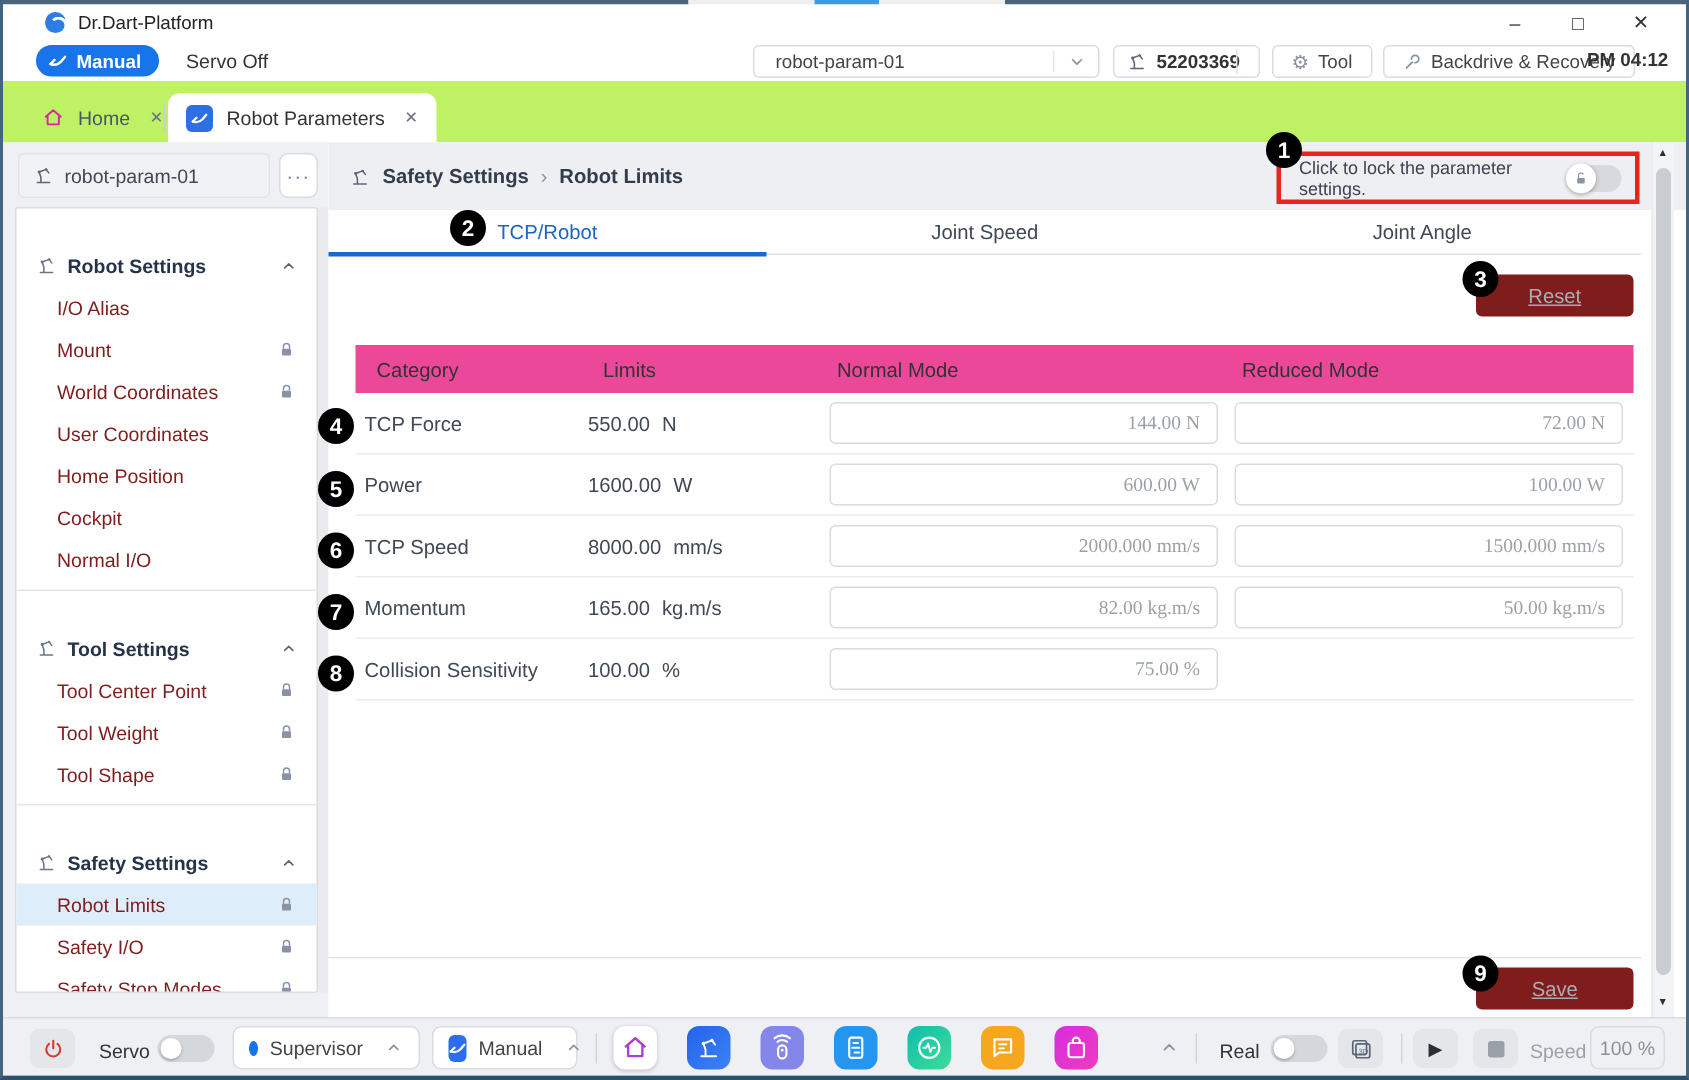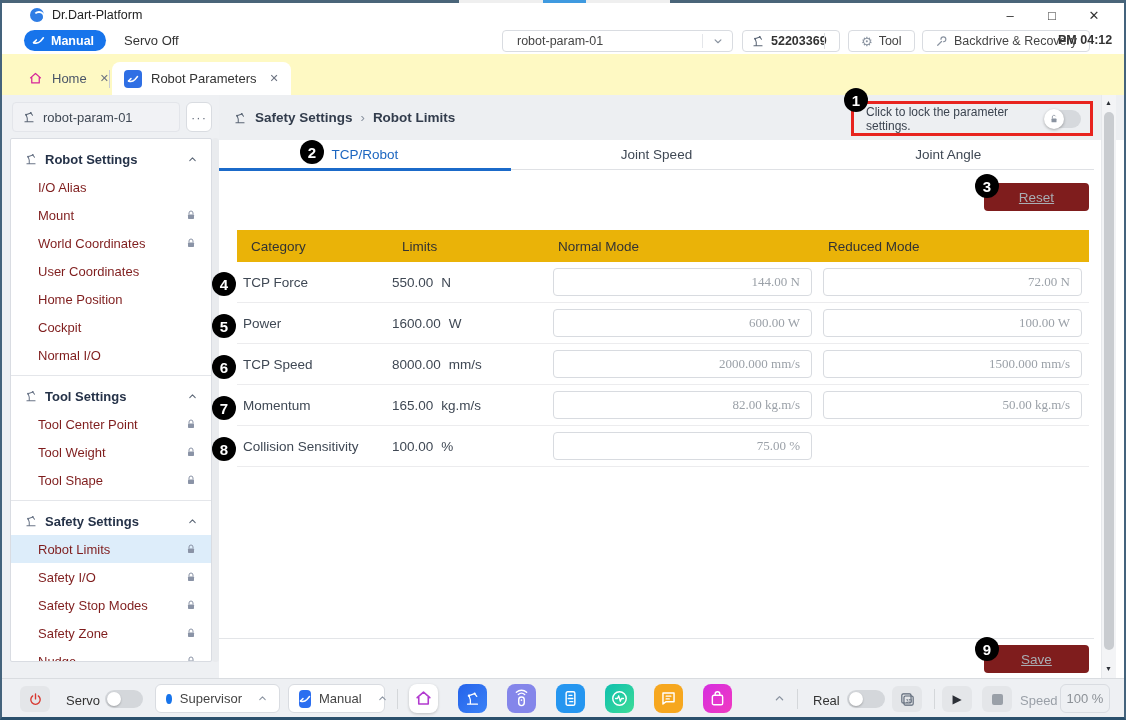--- a/index.html
+++ b/index.html
@@ -38,40 +38,40 @@
                display:flex; align-items:center; gap:6px; padding:0 12px 0 8px; font-size:12.5px; font-weight:bold; color:#333; }
   .sb-div{ position:absolute; left:822px; top:6px; width:1px; height:16px; background:#dcdfe3; }
   .pill-btn{ position:absolute; top:3px; height:22px; border:1px solid #d9dce1; border-radius:4px; background:#fff;
              display:flex; align-items:center; gap:6px; padding:0 12px; font-size:12.5px; color:#444; }
   .tool-btn{ left:846px; }
   .backdrive-btn{ left:920px; }
   .clock{ position:absolute; left:1056px; top:6px; font-size:12.5px; color:#333; font-weight:bold; }
   .gear-glyph{ font-size:13px; color:#8a93a0; line-height:1; }
 
   
-  .tabbar{ position:absolute; left:0; top:54px; width:100%; height:41px; background:#fef9c3; }
+  .tabbar{ position:absolute; left:0; top:54px; width:100%; height:41px; background:#bef264; }
   .dtab{ position:absolute; top:8px; height:33px; display:flex; align-items:center; gap:9px; padding:0 12px; font-size:13px; }
   .dtab-home{ left:14px; color:#4a5568; }
   .dtab-active{ left:110px; background:#fff; border-radius:8px 8px 0 0; color:#333; }
   .dtab .x{ color:#6b7280; font-size:11px; margin-left:4px; }
   .home-ic{ color:#d6269a; }
   .rp-ic{ width:18px; height:18px; background:#2f6fe4; border-radius:4px; display:flex; align-items:center; justify-content:center; color:#fff; }
   .dtab-sep{ position:absolute; left:107px; top:16px; width:1px; height:18px; background:#c9ccd2; }
 
   
   .side-area{ position:absolute; left:0; top:95px; width:217px; height:583px; background:#eef0f3; }
   .side-head-box{ position:absolute; left:10px; top:7px; width:168px; height:30px; background:#f1f2f5;
                   border:1px solid #e3e5ea; border-radius:4px; display:flex; align-items:center; gap:7px;
                   padding-left:9px; font-size:13px; color:#3f4854; }
   .side-more{ position:absolute; left:184px; top:7px; width:26px; height:30px; background:#fff; border:1px solid #d9dce1;
               border-radius:6px; color:#6b7280; font-size:13px; display:flex; align-items:center; justify-content:center; letter-spacing:1px;}
   .side-panel{ position:absolute; left:8px; top:43px; width:202px; height:524px; background:#fff;
                border:1px solid #d9dce2; border-radius:2px; overflow:hidden; }
   .sb-section{ height:28px; display:flex; align-items:center; gap:7px; padding:0 12px 0 13px;
-               font-size:13px; font-weight:bold; color:#253248; margin-top:6px; }
+               font-size:13px; font-weight:bold; color:#253248; margin-top:24px; }
   .sb-section .spacer{ flex:1; }
   .sb-chev{ color:#5b6676; }
   .sb-ic{ color:#6b7688; }
   .sb-item{ height:28px; display:flex; align-items:center; padding:0 14px 0 27px; font-size:13px; color:#7f1d1d; }
   .sb-item .spacer{ flex:1; }
   .sb-item.selected{ background:#ddedfa; }
   .sb-sep{ height:1px; background:#e4e6ea; margin:6px 0 0 0; }
   .lock-ic{ color:#8a93a6; }
   .side-scroll{ position:absolute; left:210px; top:43px; width:7px; height:524px; background:#e9ebee; border-radius:3px; }
 
@@ -95,21 +95,21 @@
   .ptab.active{ color:#1c66c0; }
   .ptab.active::after{ content:""; position:absolute; left:0; right:0; bottom:-2px; height:3px; background:#1b6ac9; }
 
   .gbtn{ position:absolute; width:105px; height:28px; background:#7f1d1d; border:none; border-radius:4px;
          color:#a9adb3; font-size:13.5px; font-family:inherit;text-decoration:underline; }
   .reset-btn{ left:765px; top:88px; }
   .save-btn{ left:765px; top:550px; }
   .save-line{ position:absolute; left:0; top:543px; width:875px; height:1px; background:#e3e5e8; }
 
   .ptable{ position:absolute; left:18px; top:135px; width:852px; }
-  .thead{ height:32px; background:#eab308; display:flex; align-items:center; font-size:13.5px; color:#333; }
+  .thead{ height:32px; background:#ec4899; display:flex; align-items:center; font-size:13.5px; color:#333; }
   .trow{ height:41px; display:flex; align-items:center; border-bottom:1px solid #ececee; font-size:13.5px; color:#3f4854; }
   .c-cat{ width:155px; padding-left:6px; }
   .thead .c-cat{ padding-left:14px; }
   .c-lim{ width:161px; }
   .thead .c-lim{ padding-left:10px; }
   .c-norm{ width:259px; } .c-gap{ width:11px; } .c-red{ width:259px; }
   .thead .c-norm,.thead .c-red{ padding-left:5px; }
   .lim-unit{ margin-left:8px; }
   .val-input{ width:100%; height:28px; border:1px solid #d8dbe0; border-radius:4px; background:#fff;
               text-align:right; padding-right:11px; font-size:13px; color:#9ba1a8; font-family:Liberation Serif, serif; }

